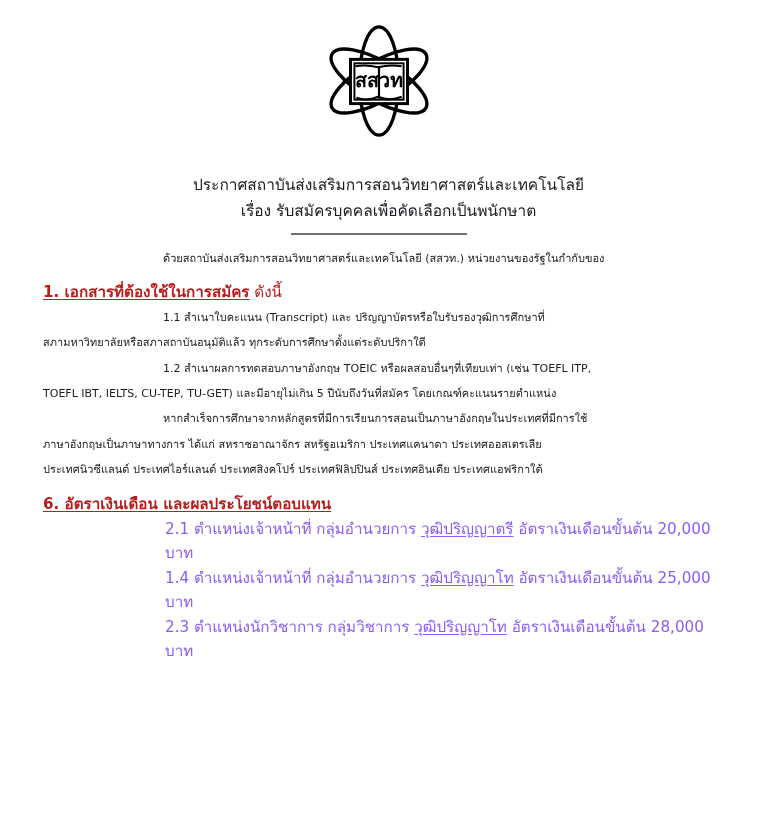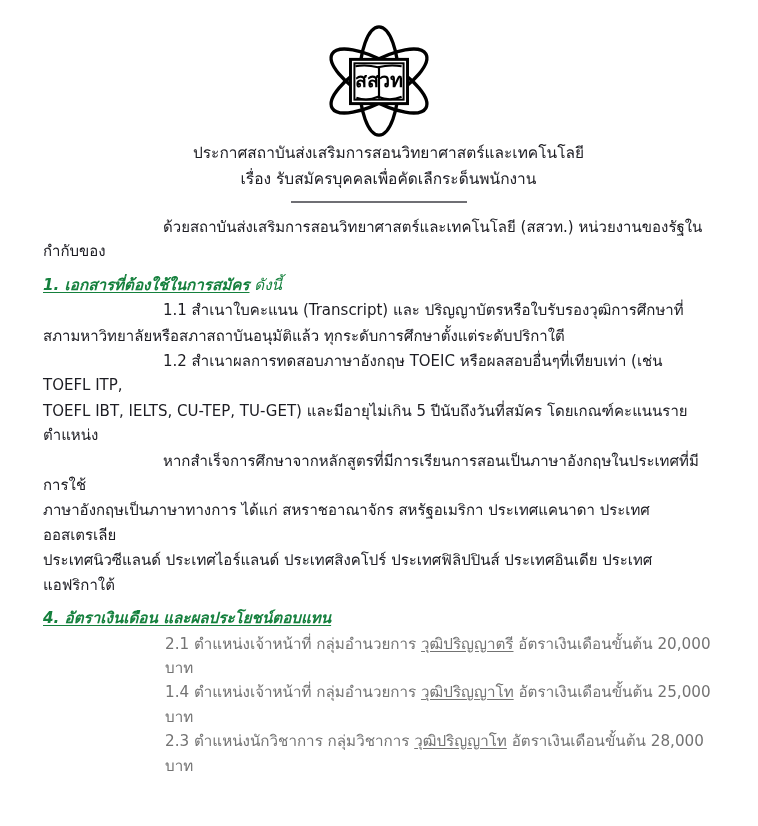--- a/index.html
+++ b/index.html
@@ -34,21 +34,21 @@
   }
   .logo-svg {
     display: block;
     width: 118px;
     height: 118px;
   }
 
   
   .doc-head {
     text-align: center;
-    margin-top: 0;
+    margin-top: 32px;
     padding-left: 19px;
   }
   .doc-head .head-line {
     font-size: 15.5px;
     line-height: 26px;
     color: #1c1c22;
     white-space: nowrap;
   }
   .divider-wrap {
     display: flex;
@@ -61,51 +61,50 @@
     background: #6f6f74;
   }
 
   
   .body-area {
     margin-top: 12px;
     padding-left: 43px;
     padding-right: 46px;
   }
   .para {
-    font-size: 15px;
+    font-size: 11px;
     line-height: 24.4px;
     text-align: left;
     color: #1c1c22;
     margin: 0 0 1px 0;
   }
   .para .indent-first {
     display: inline-block;
     width: 120px;
   }
   .sec-head {
     font-size: 15.2px;
     line-height: 24.4px;
     margin: 9px 0 1px 0;
-    color: #15803d;
-    font-style: italic;
+    color: #b91c1c;
   }
   .sec-head .sec-strong {
     font-weight: bold;
     text-decoration: underline;
     text-underline-offset: 2px;
   }
   .sec-head .sec-tail {
     font-weight: normal;
   }
   .list-item {
     font-size: 15.2px;
     line-height: 24.4px;
     margin: 0;
     padding-left: 122px;
-    color: #737373;
+    color: #8b5cf6;
   }
   .u {
     text-decoration: underline;
     text-underline-offset: 2px;
   }
 </style>
 </head>
 <body>
 
 <div class="page">
@@ -122,21 +121,21 @@
       <rect x="35" y="42" width="50" height="37" fill="#ffffff" stroke="#000000" stroke-width="2"></rect>
       <path d="M60 45 L60 78" stroke="#000000" stroke-width="2.2" fill="none"></path>
       <path d="M36 45 q11 -2 23 1 q12 -3 24 -1" stroke="#000000" stroke-width="2" fill="none"></path>
       <path d="M37 77 q11 4 22 -1 q12 5 24 0" stroke="#000000" stroke-width="2" fill="none"></path>
       <text x="60" y="66" text-anchor="middle" font-family="'DejaVu Sans','Liberation Sans',sans-serif" font-size="20" font-weight="bold" fill="#000000">สสวท</text>
     </svg>
   </div>
 
   <div class="doc-head">
     <div class="head-line">ประกาศสถาบันส่งเสริมการสอนวิทยาศาสตร์และเทคโนโลยี</div>
-    <div class="head-line">เรื่อง รับสมัครบุคคลเพื่อคัดเลืกระด็นพนักงาน</div>
+    <div class="head-line">เรื่อง รับสมัครบุคคลเพื่อคัดเลือกเป็นพนักษาต</div>
   </div>
 
   <div class="divider-wrap">
     <div class="divider"></div>
   </div>
 
   <div class="body-area">
 
     <p class="para"><span class="indent-first"></span><span>ด้วยสถาบันส่งเสริมการสอนวิทยาศาสตร์และเทคโนโลยี (สสวท.) หน่วยงานของรัฐในกำกับของ</span></p>
 
@@ -145,21 +144,21 @@
     <p class="para"><span class="indent-first"></span><span>1.1 สำเนาใบคะแนน (Transcript) และ  ปริญญาบัตรหรือใบรับรองวุฒิการศึกษาที่</span></p>
     <p class="para">สภามหาวิทยาลัยหรือสภาสถาบันอนุมัติแล้ว ทุกระดับการศึกษาตั้งแต่ระดับปริกาใตี</p>
 
     <p class="para"><span class="indent-first"></span><span>1.2 สำเนาผลการทดสอบภาษาอังกฤษ TOEIC หรือผลสอบอื่นๆที่เทียบเท่า (เช่น TOEFL ITP,</span></p>
     <p class="para">TOEFL IBT, IELTS, CU-TEP, TU-GET) และมีอายุไม่เกิน 5 ปีนับถึงวันที่สมัคร โดยเกณฑ์คะแนนรายตำแหน่ง</p>
 
     <p class="para"><span class="indent-first"></span><span>หากสำเร็จการศึกษาจากหลักสูตรที่มีการเรียนการสอนเป็นภาษาอังกฤษในประเทศที่มีการใช้</span></p>
     <p class="para">ภาษาอังกฤษเป็นภาษาทางการ ได้แก่ สหราชอาณาจักร สหรัฐอเมริกา ประเทศแคนาดา ประเทศออสเตรเลีย</p>
     <p class="para">ประเทศนิวซีแลนด์ ประเทศไอร์แลนด์ ประเทศสิงคโปร์ ประเทศฟิลิปปินส์ ประเทศอินเดีย ประเทศแอฟริกาใต้</p>
 
-    <p class="sec-head"><span class="sec-strong">4. อัตราเงินเดือน และผลประโยชน์ตอบแทน</span></p>
+    <p class="sec-head"><span class="sec-strong">6. อัตราเงินเดือน และผลประโยชน์ตอบแทน</span></p>
 
     <p class="list-item"><span>2.1 ตำแหน่งเจ้าหน้าที่ กลุ่มอำนวยการ </span><span class="u">วุฒิปริญญาตรี</span><span> อัตราเงินเดือนขั้นต้น 20,000 บาท</span></p>
 
     <p class="list-item"><span>1.4 ตำแหน่งเจ้าหน้าที่ กลุ่มอำนวยการ </span><span class="u">วุฒิปริญญาโท</span><span> อัตราเงินเดือนขั้นต้น 25,000 บาท</span></p>
 
     <p class="list-item"><span>2.3 ตำแหน่งนักวิชาการ กลุ่มวิชาการ </span><span class="u">วุฒิปริญญาโท</span><span> อัตราเงินเดือนขั้นต้น 28,000 บาท</span></p>
 
   </div>
 </div>
 

